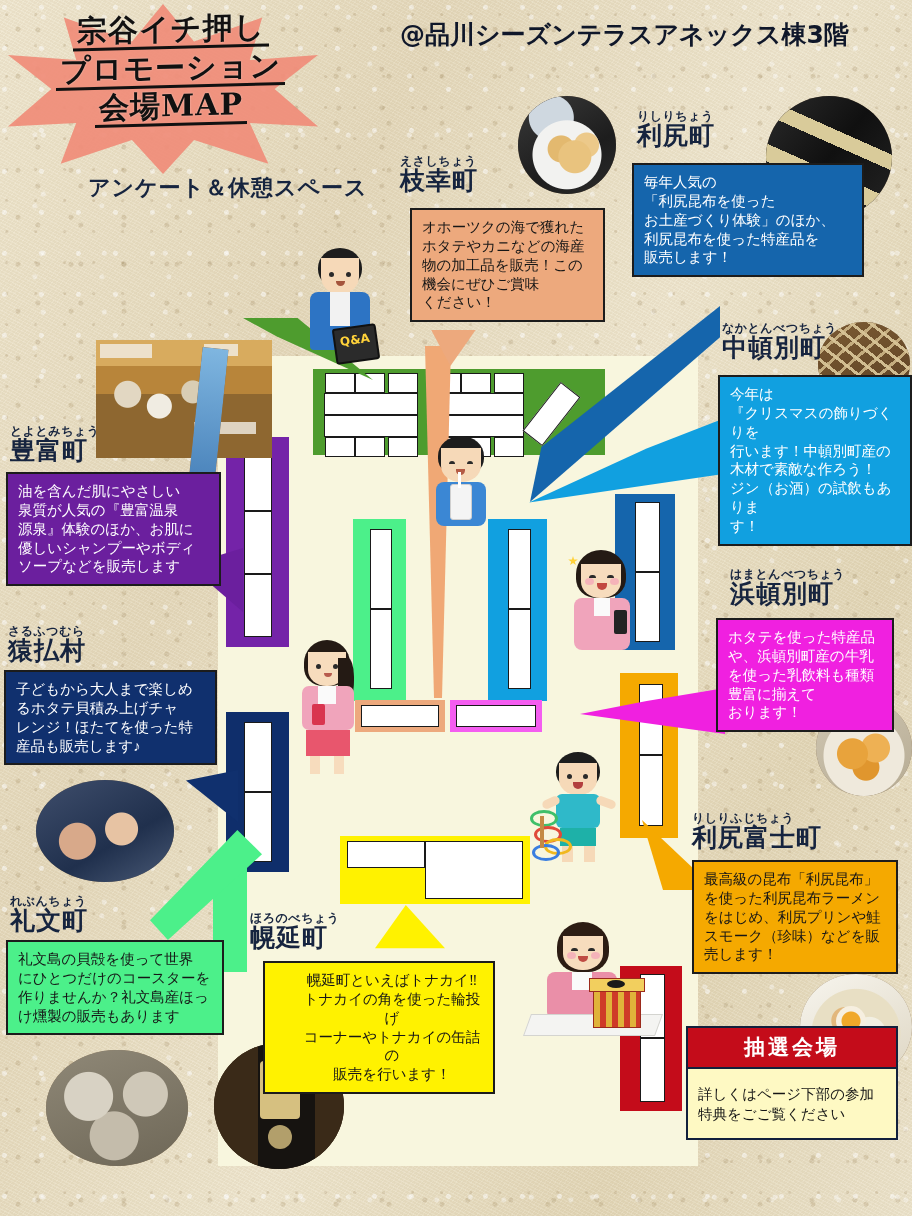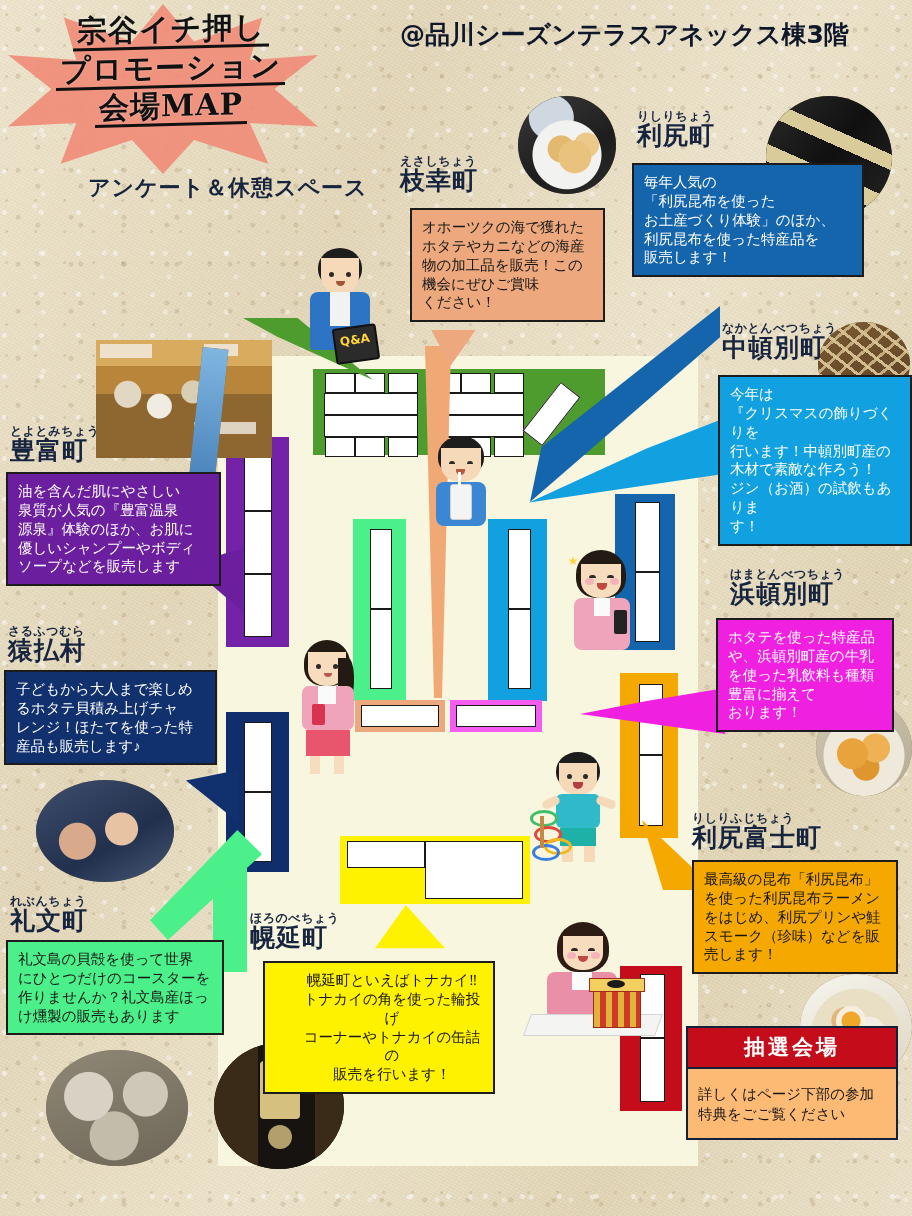--- a/index.html
+++ b/index.html
@@ -513,19 +513,19 @@
 をはじめ、利尻プリンや鮭
 スモーク（珍味）などを販
 売します！</span>
   </div>
 
   <div style="position:absolute;left:686px;top:1026px;width:212px;border:2px solid #12203c;box-sizing:border-box;">
     <div style="background:#c40c1a;color:#ffffff;text-align:center;font-weight:700;font-size:21px;
                 padding:5px 0 6px 0;letter-spacing:3px;border-bottom:2px solid #12203c;">
       <span>抽選会場</span>
     </div>
-    <div style="background:#fdba74;color:#151515;font-size:14.5px;padding:16px 10px 14px 10px;line-height:1.35;">
+    <div style="background:#fef9c3;color:#151515;font-size:14.5px;padding:16px 10px 14px 10px;line-height:1.35;">
       <span class="txt" style="white-space:pre-line;">詳しくはページ下部の参加
 特典をごご覧ください</span>
     </div>
   </div>
 
 </div>
 
 </body></html>

